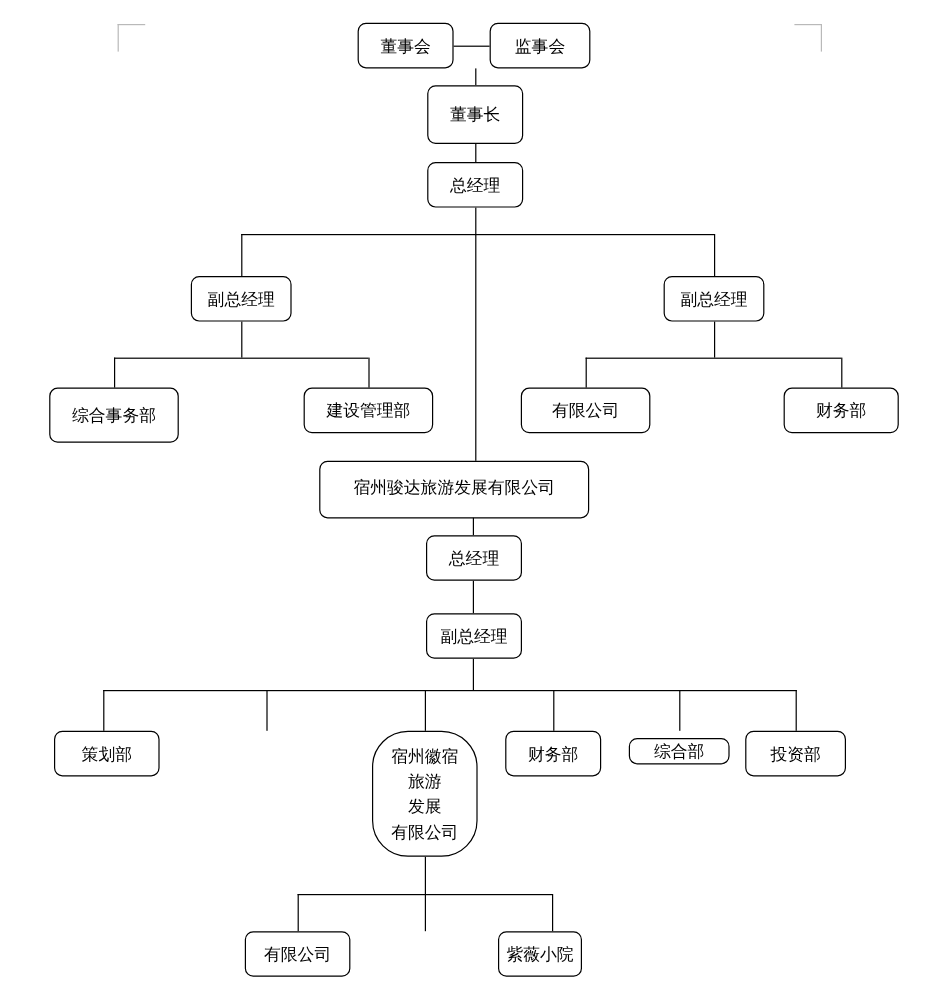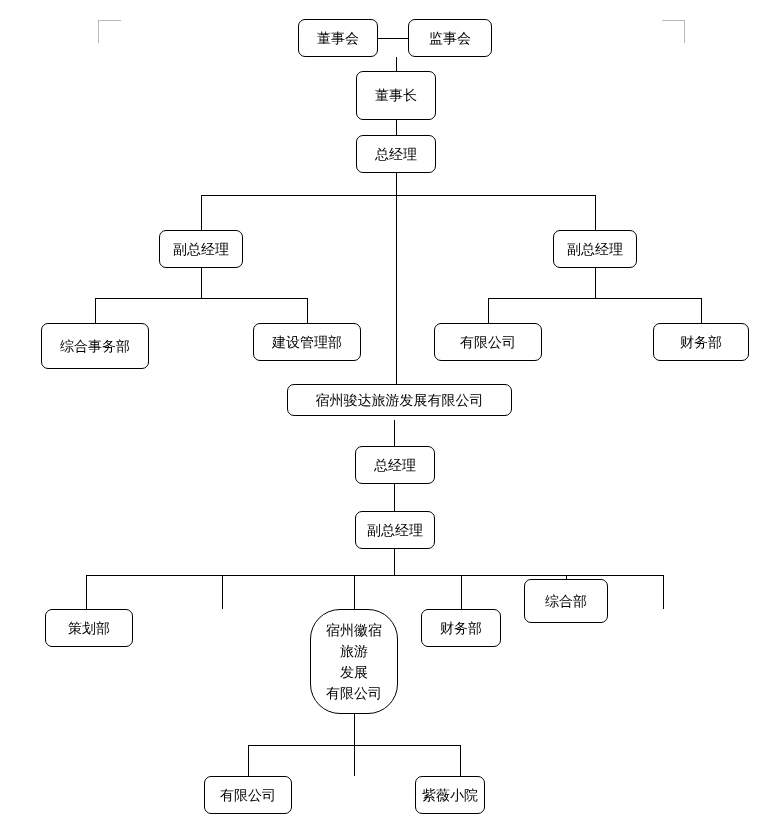--- a/index.html
+++ b/index.html
@@ -116,37 +116,38 @@
   <div class="node" style="left:553px; top:230px; width:84px; height:38px;">副总经理</div>
 
   <div class="node" style="left:41px; top:323px; width:108px; height:46px;">综合事务部</div>
 
   <div class="node" style="left:253px; top:323px; width:108px; height:38px;">建设管理部</div>
 
   <div class="node" style="left:434px; top:323px; width:108px; height:38px;">有限公司</div>
 
   <div class="node" style="left:653px; top:323px; width:96px; height:38px;">财务部</div>
 
-  <div class="node" style="left:287px; top:384px; width:225px; height:32px;">宿州骏达旅游发展有限公司</div>
+  <div class="node" style="left:266px; top:384px; width:225px; height:48px;font-family:Liberation Mono, monospace;">宿州骏达旅游发展有限公司</div>
 
   <div class="node" style="left:355px; top:446px; width:80px; height:38px;">总经理</div>
 
   <div class="node" style="left:355px; top:511px; width:80px; height:38px;">副总经理</div>
 
   <div class="node" style="left:45px; top:609px; width:88px; height:38px;">策划部</div>
 
 
   <div class="node multi" style="left:310px; top:609px; width:88px; height:105px;border-radius:30px;">宿州徽宿
 旅游
 发展
 有限公司</div>
 
   <div class="node" style="left:421px; top:609px; width:80px; height:38px;">财务部</div>
 
-  <div class="node" style="left:524px; top:579px; width:84px; height:44px;">综合部</div>
+  <div class="node" style="left:524px; top:615px; width:84px; height:22px;">综合部</div>
 
+  <div class="node" style="left:621px; top:609px; width:84px; height:38px;">投资部</div>
 
   <div class="node" style="left:204px; top:776px; width:88px; height:38px;">有限公司</div>
 
 
   <div class="node" style="left:415px; top:776px; width:70px; height:38px;">紫薇小院</div>
 
 </div>
 
 </body></html>

